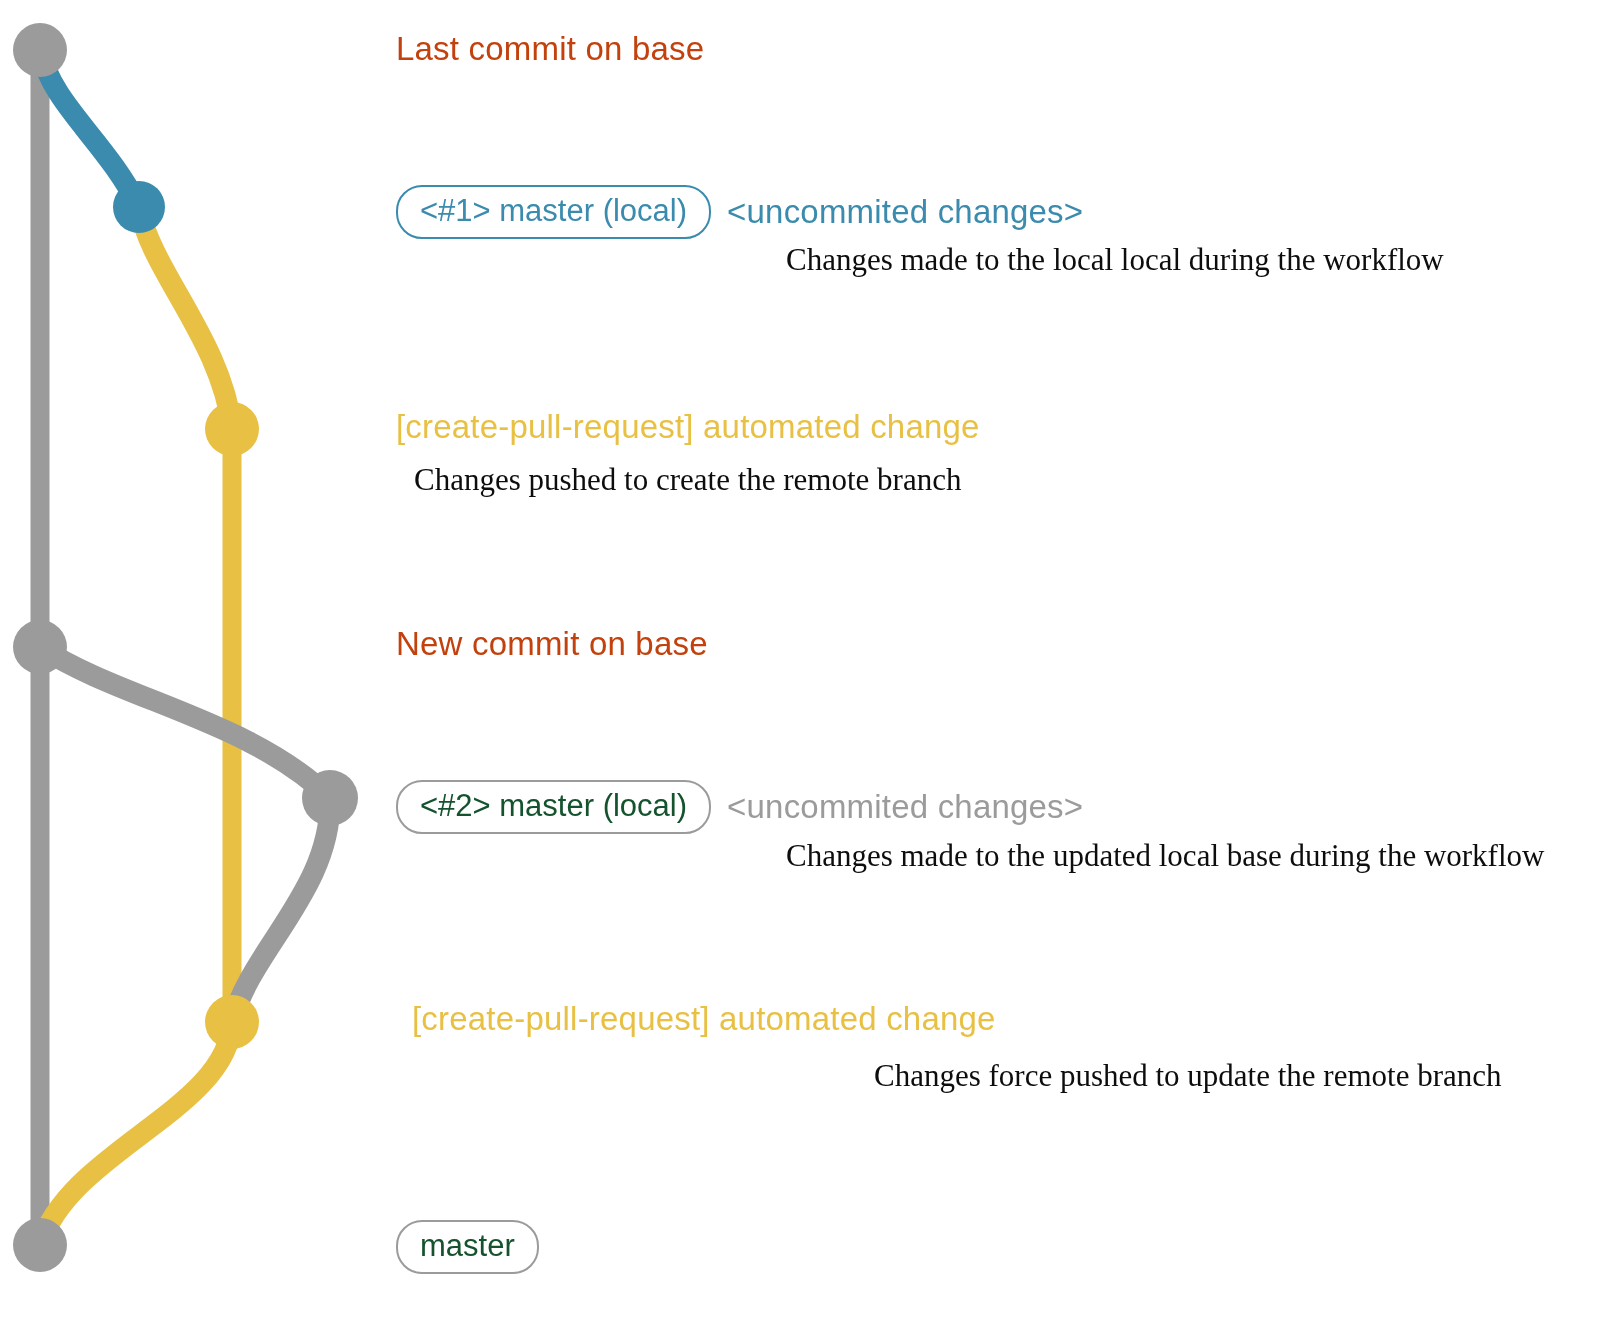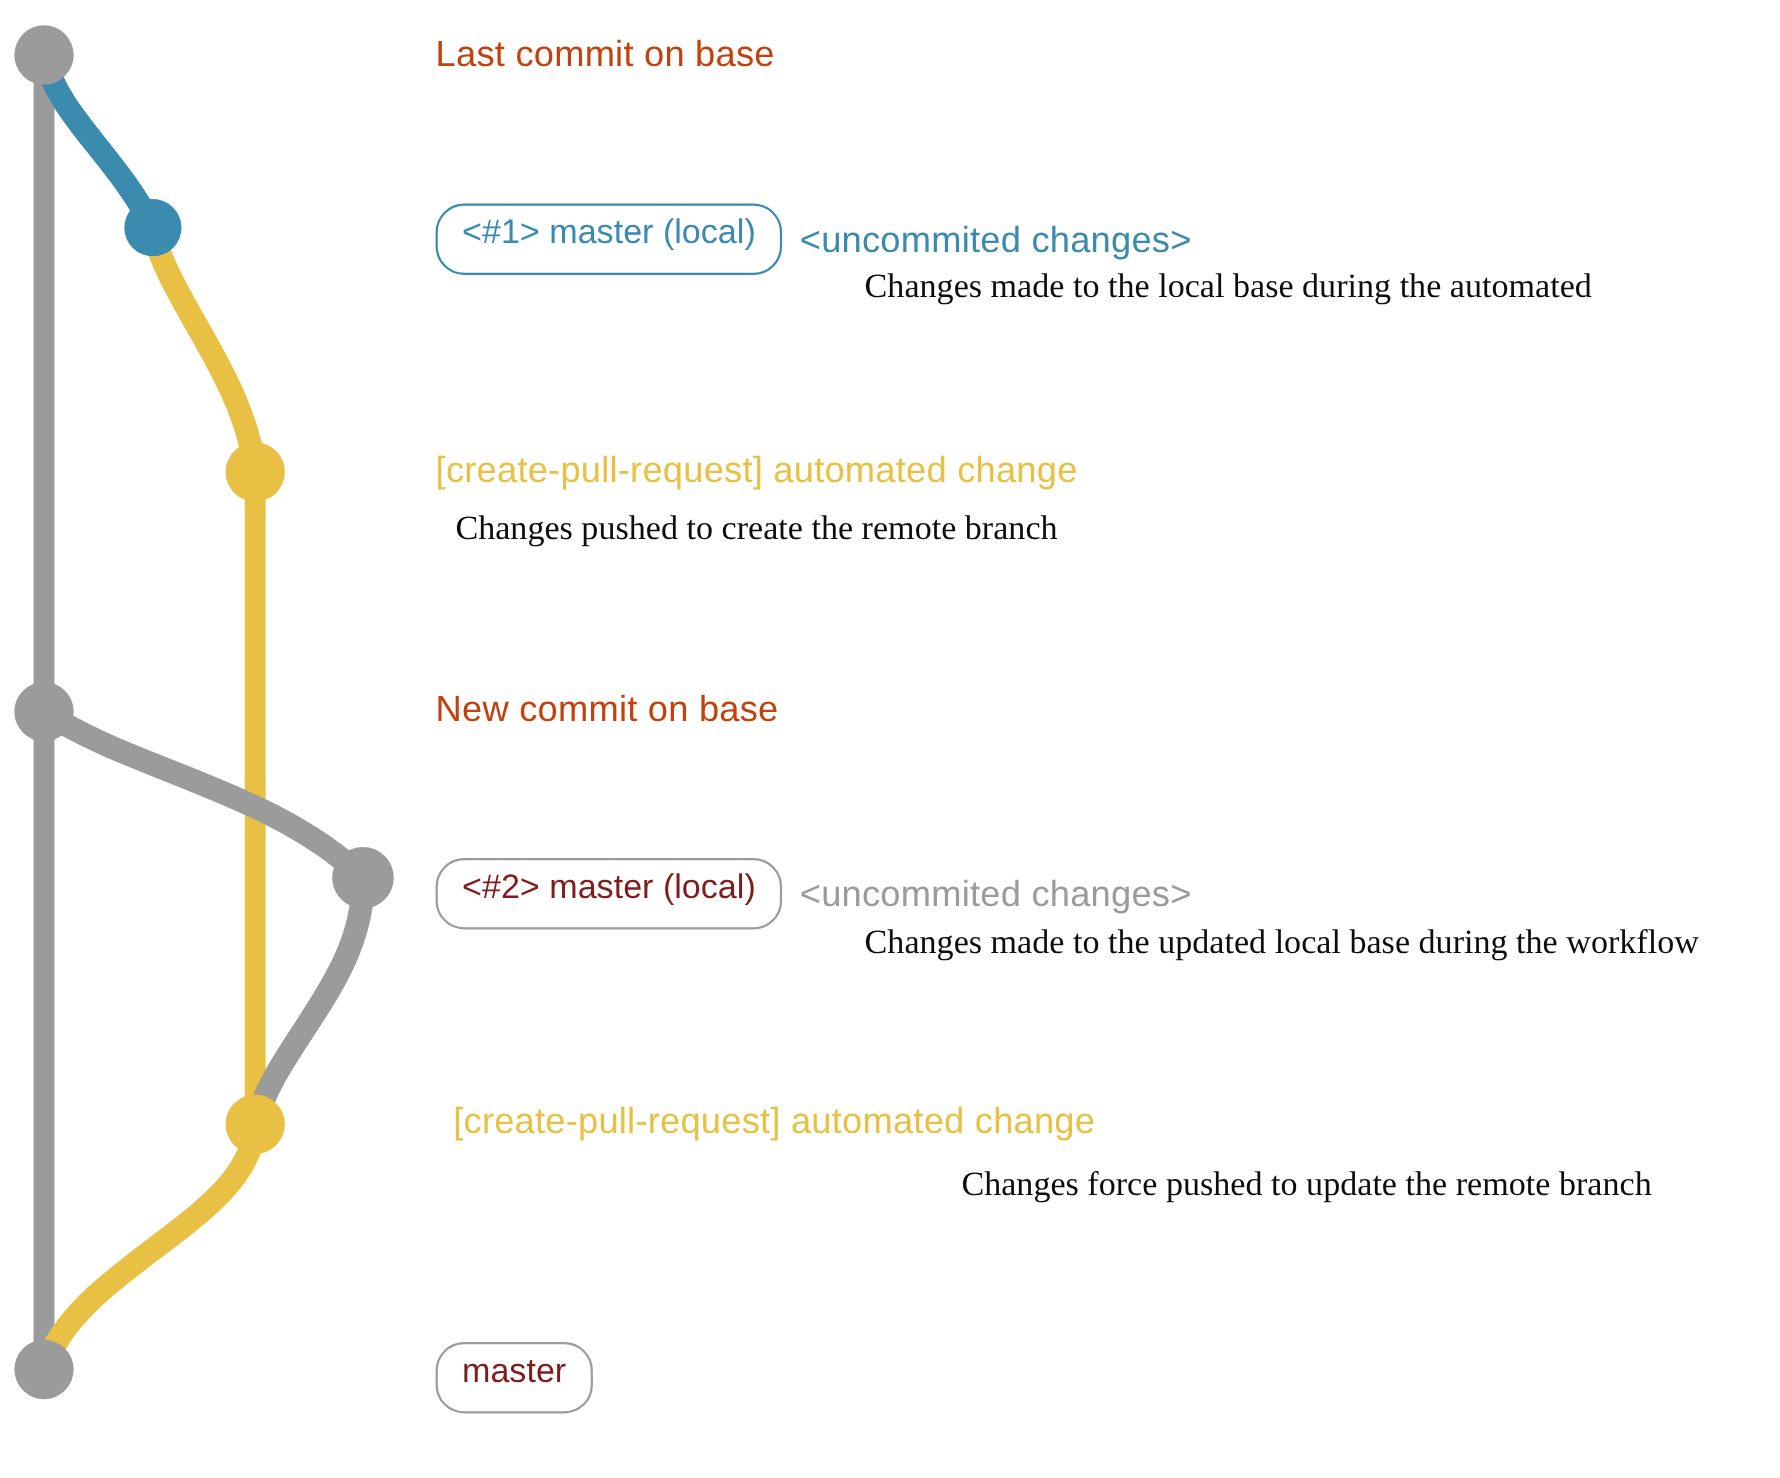--- a/index.html
+++ b/index.html
@@ -42,30 +42,30 @@
     display: flex;
     align-items: center;
     white-space: nowrap;
   }
   .badge {
     display: inline-flex;
     align-items: center;
     justify-content: center;
     border: 2px solid #9b9b9b;
     border-radius: 26px;
-    padding: 8px 22px 22px 22px;
+    padding: 8px 22px 11px 22px;
     font-size: 31px;
     line-height: 1;
     color: #9b9b9b;
     background: #ffffff;
     box-sizing: border-box;
   }
   .badge.blue { border-color: #3a8bae; color: #3a8bae; }
   .badge.yellow { border-color: #e8c043; color: #e8c043; }
-  .badge.gray { border-color: #9b9b9b; color: #7f1d1d; }
+  .badge.gray { border-color: #9b9b9b; color: #14532d; }
 
   .commit-msg {
     font-size: 33px;
     color: #9b9b9b;
     margin-left: 16px;
     white-space: nowrap;
     letter-spacing: 0.2px;
   }
   .commit-msg.blue { color: #3a8bae; }
   .commit-msg.yellow { color: #e8c043; }
@@ -109,21 +109,21 @@
 </svg>
 
 <div class="row" style="top:30px;">
   <div class="heading-text">Last commit on base</div>
 </div>
 
 <div class="row badge-row" style="top:185px;">
   <span class="badge blue">&lt;#1&gt; master (local)</span>
   <span class="commit-msg blue">&lt;uncommited changes&gt;</span>
 </div>
-<div class="subtext" style="left:786px; top:242px;">Changes made to the local base during the automated</div>
+<div class="subtext" style="left:786px; top:242px;">Changes made to the local local during the workflow</div>
 
 <div class="row badge-row" style="top:408px;">
   <span class="commit-msg yellow" style="margin-left:0;">[create-pull-request] automated change</span>
 </div>
 <div class="subtext" style="left:414px; top:462px;">Changes pushed to create the remote branch</div>
 
 <div class="row" style="top:625px;">
   <div class="heading-text">New commit on base</div>
 </div>
 

